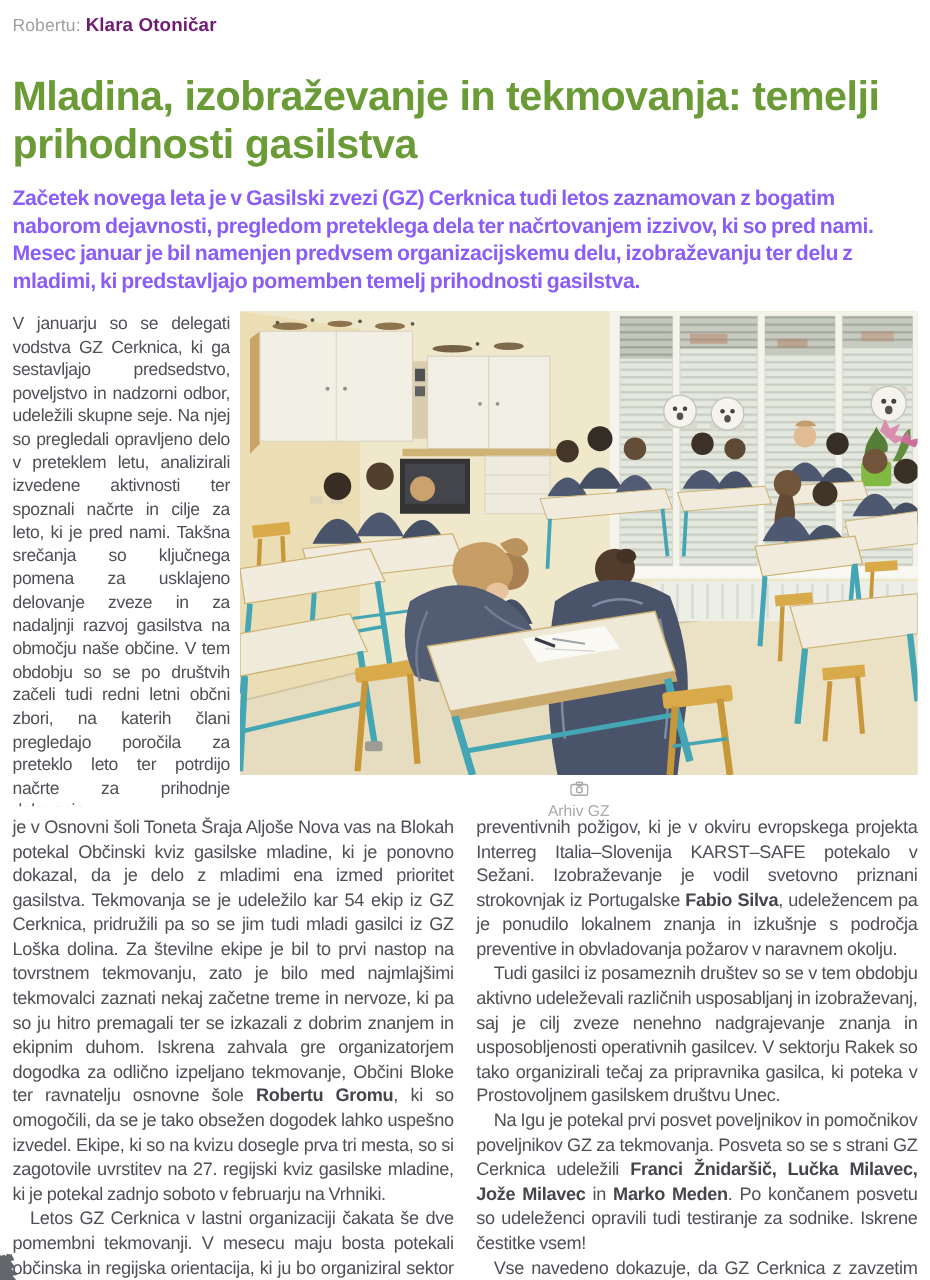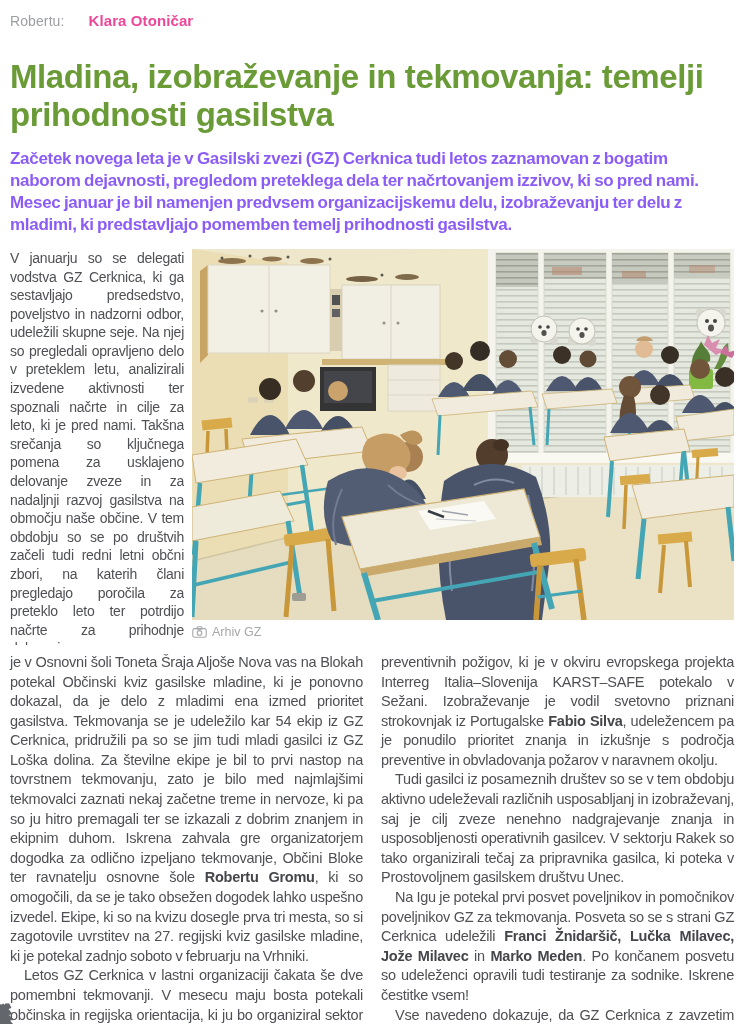--- a/index.html
+++ b/index.html
@@ -3,41 +3,41 @@
 <meta charset="utf-8">
 <style>
   * { margin:0; padding:0; box-sizing:border-box; }
   html,body { background:#ffffff; }
   body { font-family:"Liberation Sans", sans-serif; }
   .page {
     position:relative; width:744px; height:1024px; margin:0 auto;
     background:#ffffff; padding:12px 10px 0 10px; overflow:hidden;
   }
   .byline { font-size:14px; color:#9d9fa2; letter-spacing:.1px; }
-  .byline .name { color:#ec4899; font-weight:700; font-size:15px;margin-left:20px; }
+  .byline .name { color:#701a75; font-weight:700; font-size:15px; }
   h1.title {
     margin-top:29px; color:#6a9b37; font-size:33px; line-height:1.16;
     font-weight:700; letter-spacing:-0.4px;
   }
   .lead {
     margin-top:13px; color:#8b5cf6; font-weight:700;
     font-size:17px; line-height:1.3; letter-spacing:-0.3px; word-spacing:-1px;
   }
   .mid { display:flex; gap:8px; margin-top:13px; height:396px; }
   .narrow-col {
     width:174px; flex:0 0 174px; overflow:hidden;
     font-size:14px; line-height:18.6px; color:#4f5055;
     text-align:justify; letter-spacing:-0.25px; word-spacing:-0.5px;
   }
   .narrow-col p { margin:0; }
   .photo-wrap { width:542px; flex:0 0 542px; }
   svg.photo { display:block; width:542px; height:371px; background:#efe8cf; }
   .caption {
     margin-top:5px; display:flex; align-items:center; gap:5px;
-    font-size:12.5px; color:#a6a8ab;
+    font-size:12.5px; color:#a6a8ab;flex-direction:column;
   }
   .caption svg { display:block; }
   .cols { display:flex; gap:18px; margin-top:8px; }
   .col {
     flex:1 1 0; font-size:14.5px; line-height:19.6px; color:#4f5055;
     text-align:justify; letter-spacing:-0.25px; word-spacing:-0.5px;
   }
   .col p { margin:0; }
   .col p.indent, .narrow-col p.indent { text-indent:14px; }
   .b, .col .b { font-weight:700; color:#45464b; }
@@ -338,21 +338,21 @@
     </div>
   </div>
 
   <div class="cols">
     <div class="col">
       <p><span>je v Osnovni šoli Toneta Šraja Aljoše Nova vas na Blokah potekal Občinski kviz gasilske mladine, ki je ponovno dokazal, da je delo z mladimi ena izmed prioritet gasilstva. Tekmovanja se je udeležilo kar 54 ekip iz GZ Cerknica, pridružili pa so se jim tudi mladi gasilci iz GZ Loška dolina. Za številne ekipe je bil to prvi nastop na tovrstnem tekmovanju, zato je bilo med najmlajšimi tekmovalci zaznati nekaj začetne treme in nervoze, ki pa so ju hitro premagali ter se izkazali z dobrim znanjem in ekipnim duhom. Iskrena zahvala gre organizatorjem dogodka za odlično izpeljano tekmovanje, Občini Bloke ter ravnatelju osnovne šole </span><span class="b">Robertu Gromu</span><span>, ki so omogočili, da se je tako obsežen dogodek lahko uspešno izvedel. Ekipe, ki so na kvizu dosegle prva tri mesta, so si zagotovile uvrstitev na 27. regijski kviz gasilske mladine, ki je potekal zadnjo soboto v februarju na Vrhniki.</span></p>
       <p class="indent"><span>Letos GZ Cerknica v lastni organizaciji čakata še dve pomembni tekmovanji. V mesecu maju bosta potekali občinska in regijska orientacija, ki ju bo organiziral sektor Begunje.</span></p>
 
     </div>
     <div class="col">
-      <p><span>preventivnih požigov, ki je v okviru evropskega projekta Interreg Italia–Slovenija KARST–SAFE potekalo v Sežani. Izobraževanje je vodil svetovno priznani strokovnjak iz Portugalske </span><span class="b">Fabio Silva</span><span>, udeležencem pa je ponudilo prioritet znanja in izkušnje s področja preventive in obvladovanja požarov v naravnem okolju.</span></p>
+      <p><span>preventivnih požigov, ki je v okviru evropskega projekta Interreg Italia–Slovenija KARST–SAFE potekalo v Sežani. Izobraževanje je vodil svetovno priznani strokovnjak iz Portugalske </span><span class="b">Fabio Silva</span><span>, udeležencem pa je ponudilo lokalnem znanja in izkušnje s področja preventive in obvladovanja požarov v naravnem okolju.</span></p>
       <p class="indent"><span>Tudi gasilci iz posameznih društev so se v tem obdobju aktivno udeleževali različnih usposabljanj in izobraževanj, saj je cilj zveze nenehno nadgrajevanje znanja in usposobljenosti operativnih gasilcev. V sektorju Rakek so tako organizirali tečaj za pripravnika gasilca, ki poteka v Prostovoljnem gasilskem društvu Unec.</span></p>
       <p class="indent"><span>Na Igu je potekal prvi posvet poveljnikov in pomočnikov poveljnikov GZ za tekmovanja. Posveta so se s strani GZ Cerknica udeležili </span><span class="b">Franci Žnidaršič, Lučka Milavec, Jože Milavec</span><span> in </span><span class="b">Marko Meden</span><span>. Po končanem posvetu so udeleženci opravili tudi testiranje za sodnike. Iskrene čestitke vsem!</span></p>
       <p class="indent"><span>Vse navedeno dokazuje, da GZ Cerknica z zavzetim delom, povezovanjem in vlaganjem v znanje uspešno skrbi za varnost občanov ter razvoj gasilstva v lokalnem okolju tudi v prihodnje.</span></p>
     </div>
   </div>
 
   <svg class="edge-frag" width="16" height="26" viewBox="0 0 16 26">
     <path d="M0,26 L0,6 C2,8 3,4 4.5,7 C6,3 8,7 9,5 L11.5,10 L8.5,11 L12.5,16 L9,17 L14,22 L10,22.5 L13,26 Z" fill="#63666b"></path>
   </svg>
 

